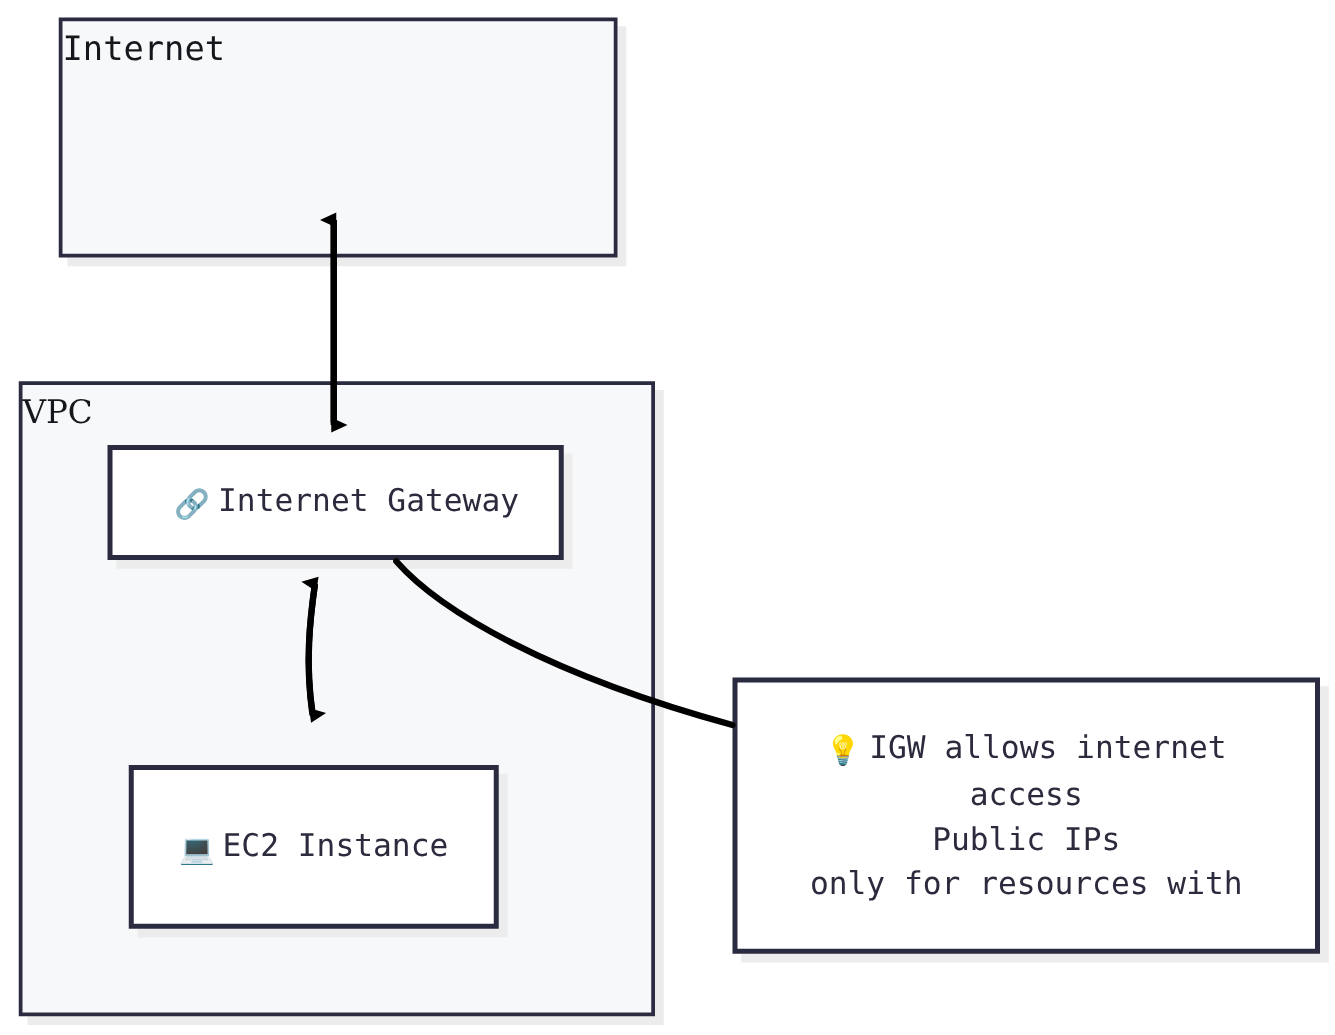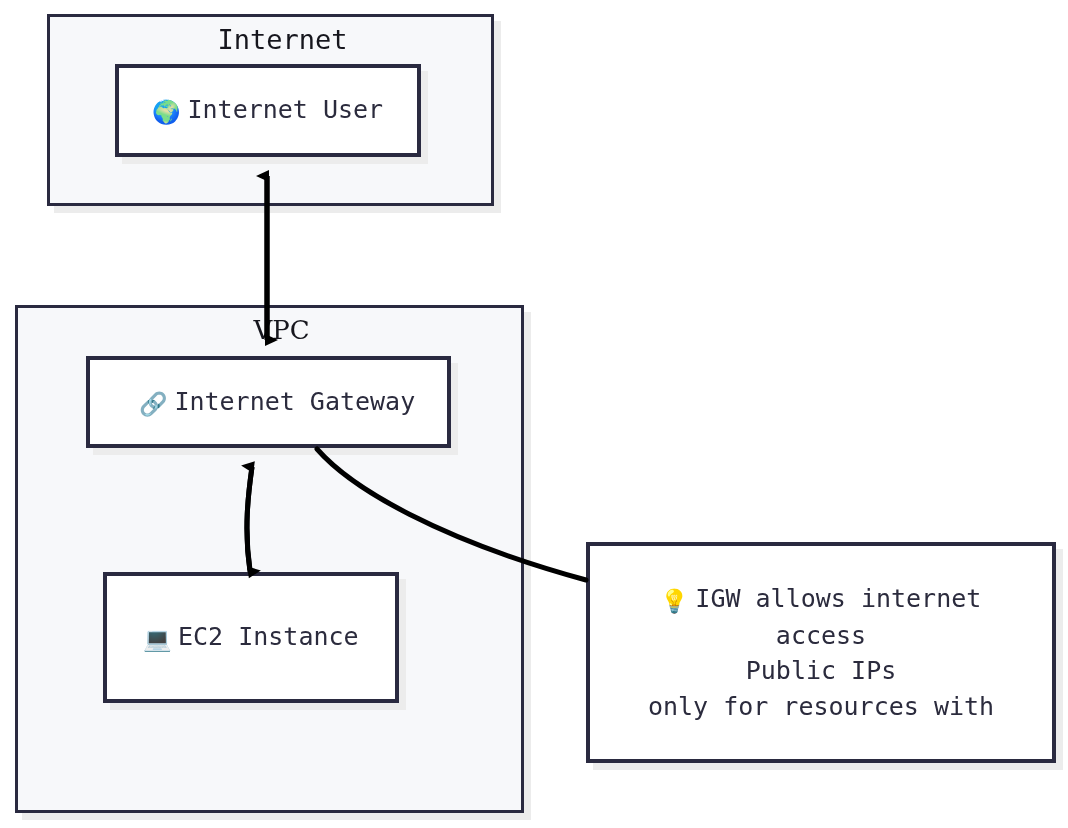--- a/index.html
+++ b/index.html
@@ -28,27 +28,25 @@
     background: #f7f8fa;
     border: 3px solid #2a2a40;
     box-shadow: 7px 7px 0 0 #ececec;
     box-sizing: border-box;
   }
   .cluster-label {
     position: absolute;
     top: 8px;
     left: 0;
     width: 100%;
-    text-align: center;
     font-family: "DejaVu Sans Mono", "Liberation Mono", monospace;
     font-size: 27px;
     color: #16161d;
     line-height: 1.1;
     letter-spacing: 0px;
-    padding-left: 12px;
   }
   .cluster-label.serif {
     font-family: "DejaVu Serif", "Liberation Serif", serif;
     font-size: 26px;
   }
 
   #internet-cluster {
     left: 47px;
     top: 14px;
     width: 447px;
@@ -96,21 +94,21 @@
   }
   #igw-node {
     left: 86px;
     top: 356px;
     width: 365px;
     height: 92px;
     padding-left: 18px;
   }
   #ec2-node {
     left: 103px;
-    top: 572px;
+    top: 612px;
     width: 296px;
     height: 131px;
   }
   #note-node {
     left: 586px;
     top: 542px;
     width: 470px;
     height: 221px;
     border-width: 4px;
     font-size: 25px;
@@ -133,25 +131,20 @@
 <div id="canvas">
 
   <div class="cluster" id="internet-cluster">
     <div class="cluster-label">Internet</div>
   </div>
 
   <div class="cluster" id="vpc-cluster">
     <div class="cluster-label serif">VPC</div>
   </div>
 
-  <div class="node" id="internet-user-node">
-    <div class="line">
-      <span class="emoji">🌍</span><span>Internet User</span>
-    </div>
-  </div>
 
   <div class="node" id="igw-node">
     <div class="line">
       <span class="emoji">🔗</span><span>Internet Gateway</span>
     </div>
   </div>
 
   <div class="node" id="ec2-node">
     <div class="line">
       <span class="emoji">💻</span><span>EC2 Instance</span>

